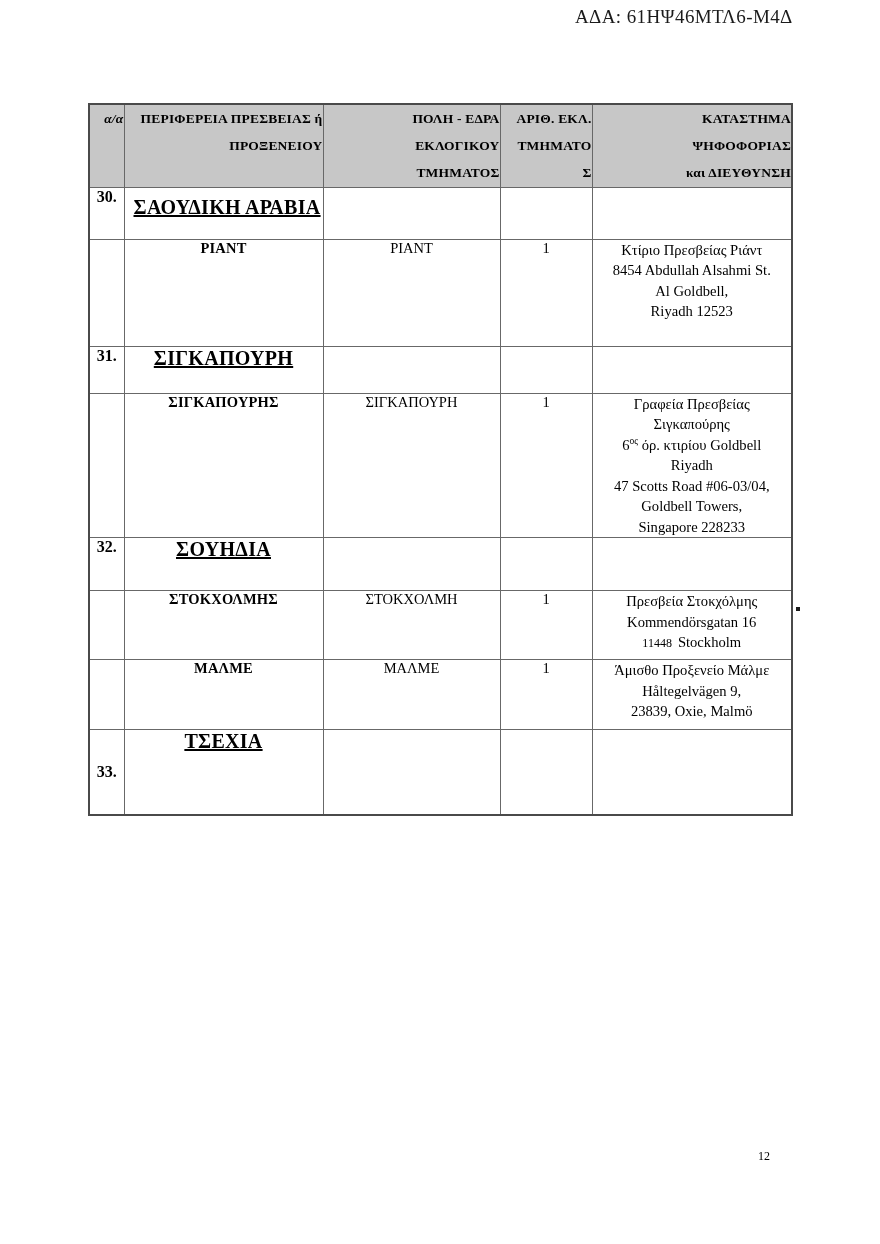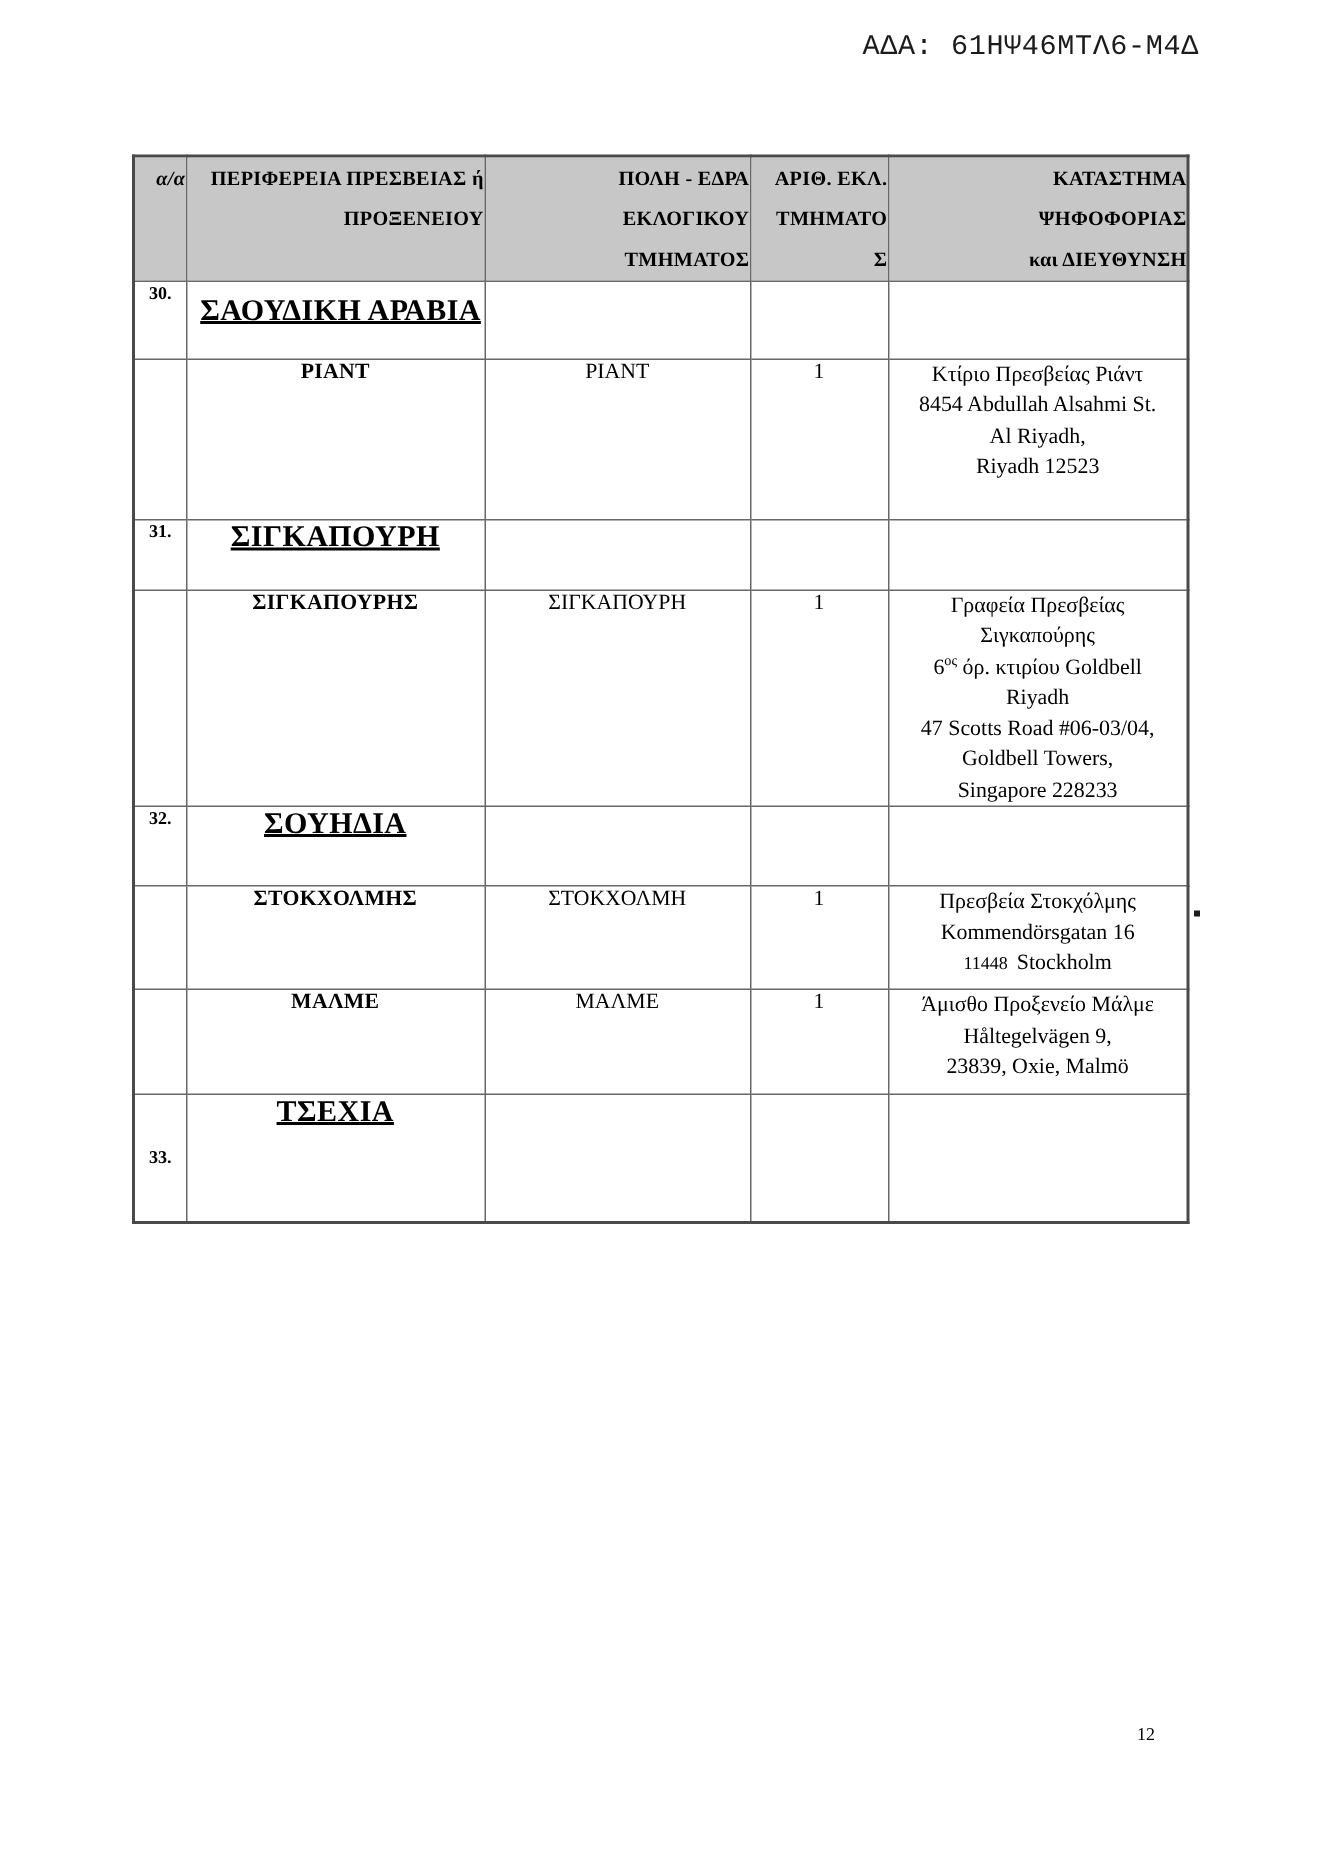--- a/index.html
+++ b/index.html
@@ -5,42 +5,42 @@
   html,body { margin:0; padding:0; }
   body {
     width:880px; height:1244px;
     background:#ffffff;
     font-family:"Liberation Serif","DejaVu Serif",serif;
     color:#000;
     position:relative;
     overflow:hidden;
   }
   .ada-ref {
-    position:absolute; top:20px; left:575px;
-    font-family:Liberation Mono, monospace;
+    position:absolute; top:6px; left:575px;
+    font-family:Liberation Serif, serif;
     font-size:19px; color:#1b1b1b; letter-spacing:0.4px;
     white-space:nowrap;
   }
   .table-wrap { position:absolute; left:88px; top:103px; }
   table.polling {
     border-collapse:collapse; table-layout:fixed;
     width:703px; border:2px solid #4a4a4a;
   }
   table.polling td, table.polling th {
     border:1.5px solid #686868;
     padding:0; vertical-align:top; overflow:hidden;
   }
   th.hcell {
     background:#c7c7c7;
     font-weight:bold; font-size:13.5px;
     text-align:right; padding-top:5px;
     line-height:27px; letter-spacing:0.2px;
   }
   td.num-cell {
-    font-weight:bold; font-size:12px;
+    font-weight:bold; font-size:16px;
     text-align:center; padding-top:8px;
   }
   td.num-cell.v-mid { vertical-align:middle; padding-top:0; }
   td.country-cell {
     font-weight:bold; font-size:20px;
     text-align:center; vertical-align:middle;
     letter-spacing:0.3px;
     text-decoration:underline;
   }
   td.country-cell.top-left {
@@ -118,21 +118,21 @@
     </tr>
 
     <tr style="height:107px">
       <td></td>
       <td class="region-cell">ΡΙΑΝΤ</td>
       <td class="city-cell">ΡΙΑΝΤ</td>
       <td class="count-cell">1</td>
       <td class="addr-cell">
         <div class="addr-line">Κτίριο Πρεσβείας Ριάντ</div>
         <div class="addr-line">8454 Abdullah Alsahmi St.</div>
-        <div class="addr-line">Al Riyadh,</div>
+        <div class="addr-line">Al Goldbell,</div>
         <div class="addr-line">Riyadh 12523</div>
       </td>
     </tr>
 
     <tr style="height:47px">
       <td class="num-cell">31.</td>
       <td class="country-cell">ΣΙΓΚΑΠΟΥΡΗ</td>
       <td></td>
       <td></td>
       <td></td>

